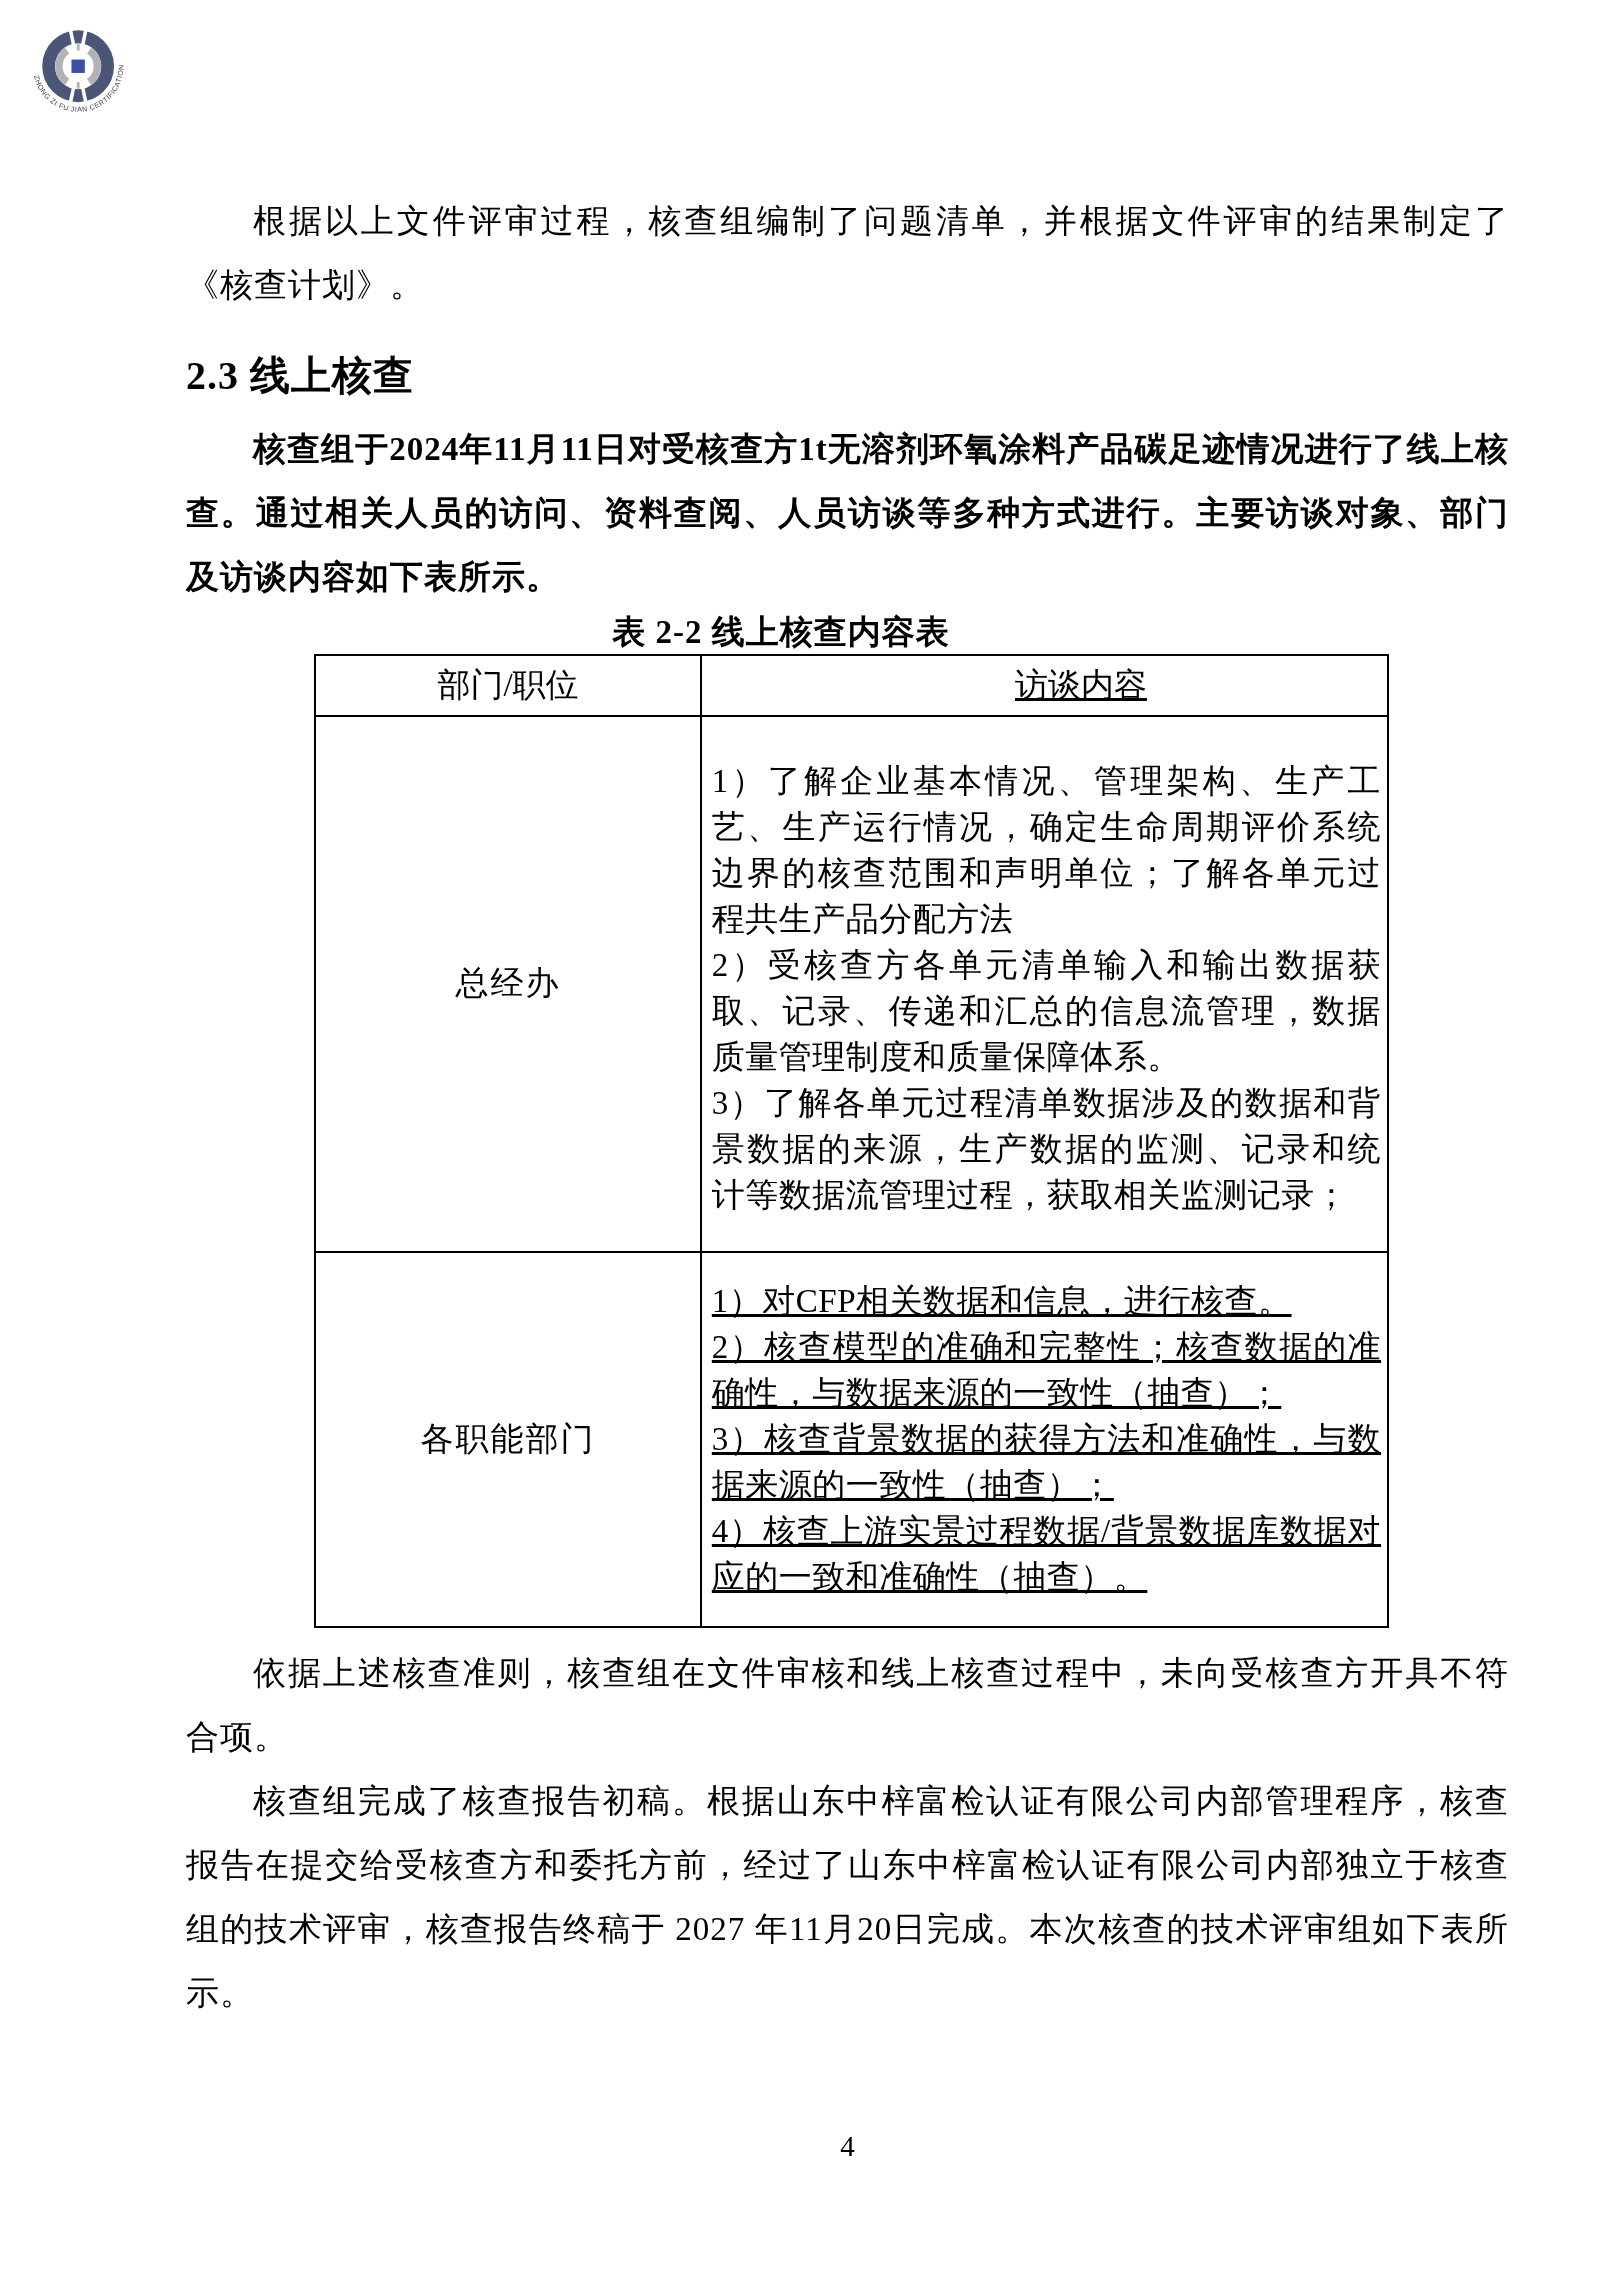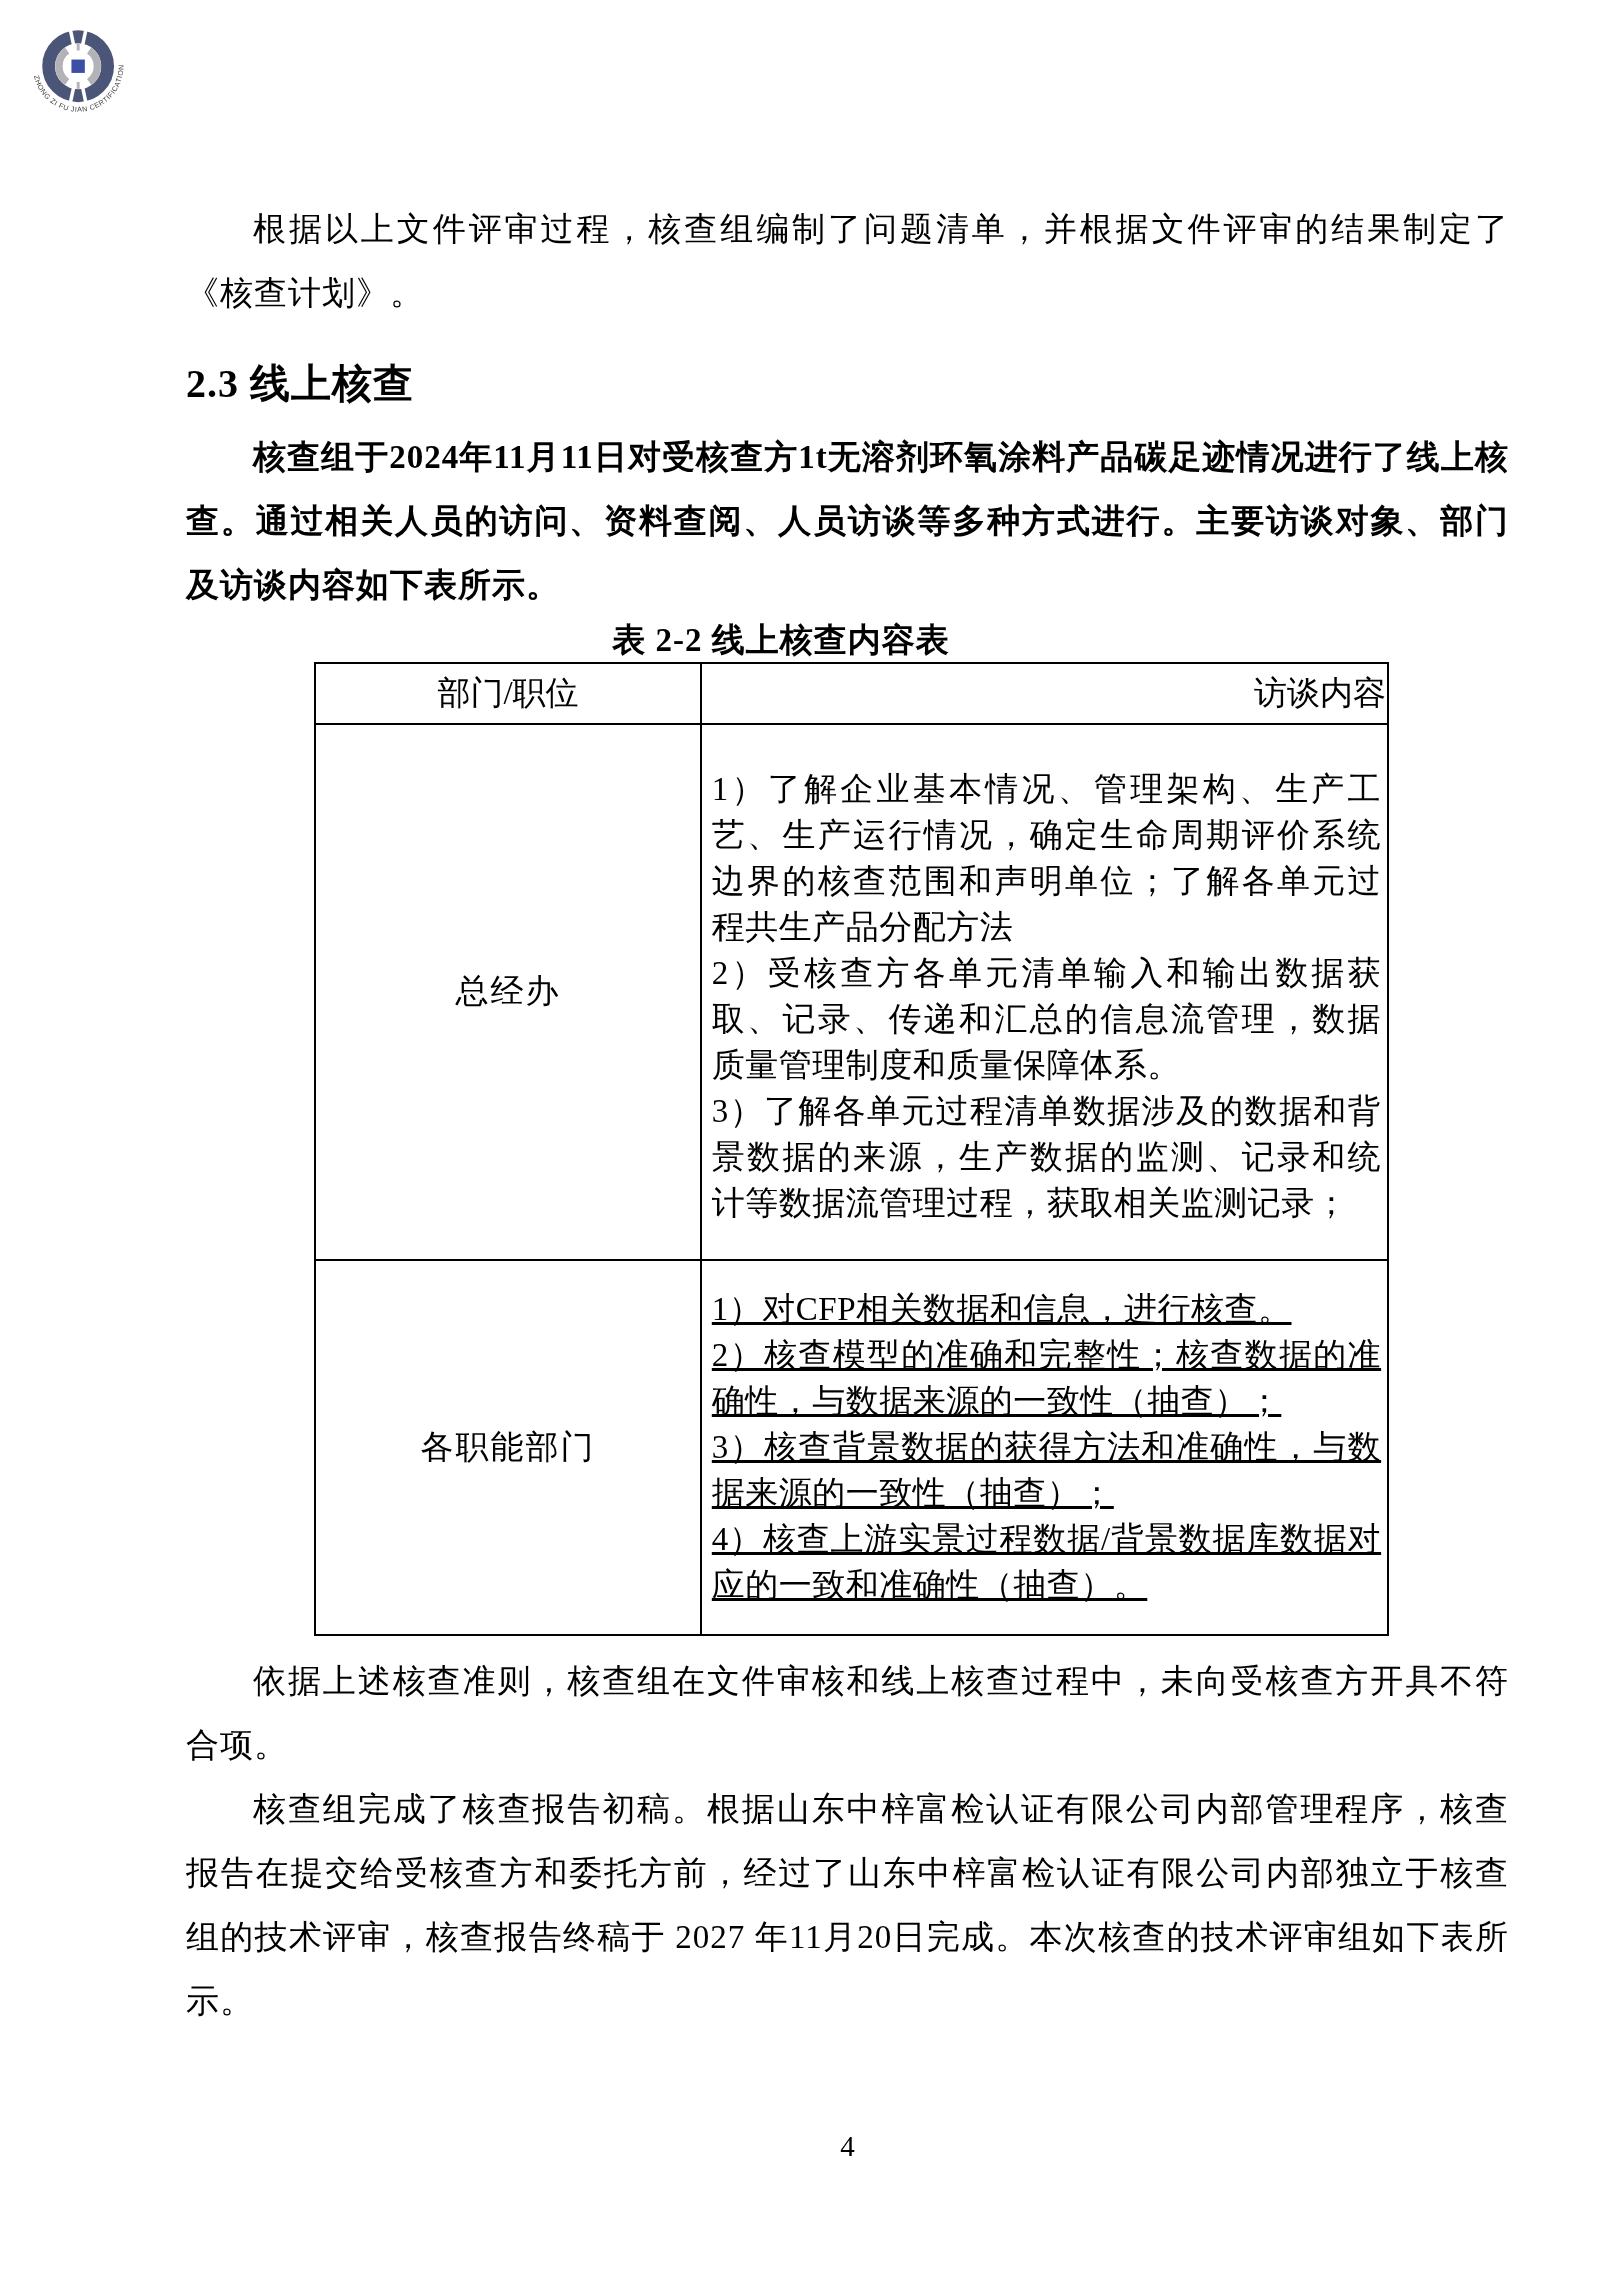--- a/index.html
+++ b/index.html
@@ -7,21 +7,21 @@
     position:relative;
     width:1621px; height:2293px;
     margin:0 auto;
     background:#ffffff;
     color:#000;
     font-family:"Liberation Serif","DejaVu Serif",serif;
     overflow:hidden;
   }
   .logo { position:absolute; left:27.4px; top:19.6px; width:118px; height:120px; }
 
-  .content { position:absolute; left:186px; top:8px; width:1323px; }
+  .content { position:absolute; left:186px; top:0; width:1323px; }
 
   p.body {
     margin:0;
     font-size:33px;
     line-height:64px;
     text-align:justify;
     text-indent:67px;
     letter-spacing:1px;
   }
   #p1 { padding-top:189px; }
@@ -52,21 +52,21 @@
   }
   table.interview th, table.interview td {
     border:2.9px solid #000;
     font-size:33px;
     font-weight:normal;
     vertical-align:middle;
   }
   col.c1 { width:386px; }
   col.c2 { width:687px; }
   th.h1 { height:57px; text-align:center; }
-  th.h2 { height:57px; text-align:right; padding-left:74px; }
+  th.h2 { height:57px; text-align:center; padding-left:74px;text-decoration:underline; }
   td.dept { text-align:center; letter-spacing:2px; }
   td.cont {
     padding:41px 5.9px 33px 9.8px;
     line-height:46px;
     text-align:justify;
     white-space:pre-line;
     vertical-align:top;
     letter-spacing:0.5px;
   }
   td.cont.second { padding-top:25.5px; padding-bottom:25.5px;text-decoration:underline; }

